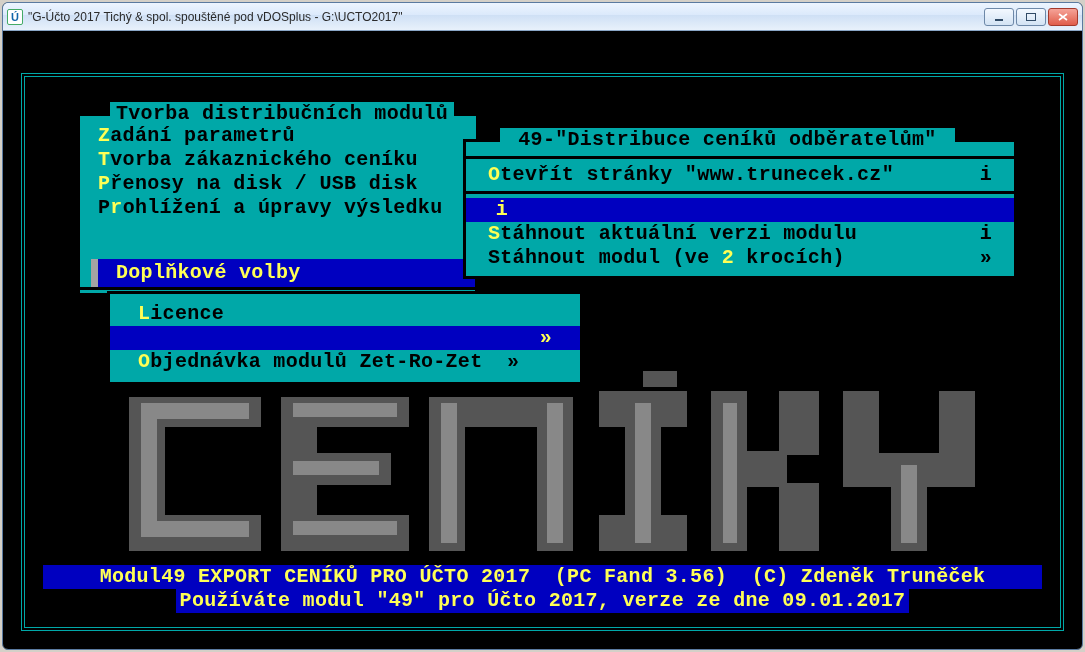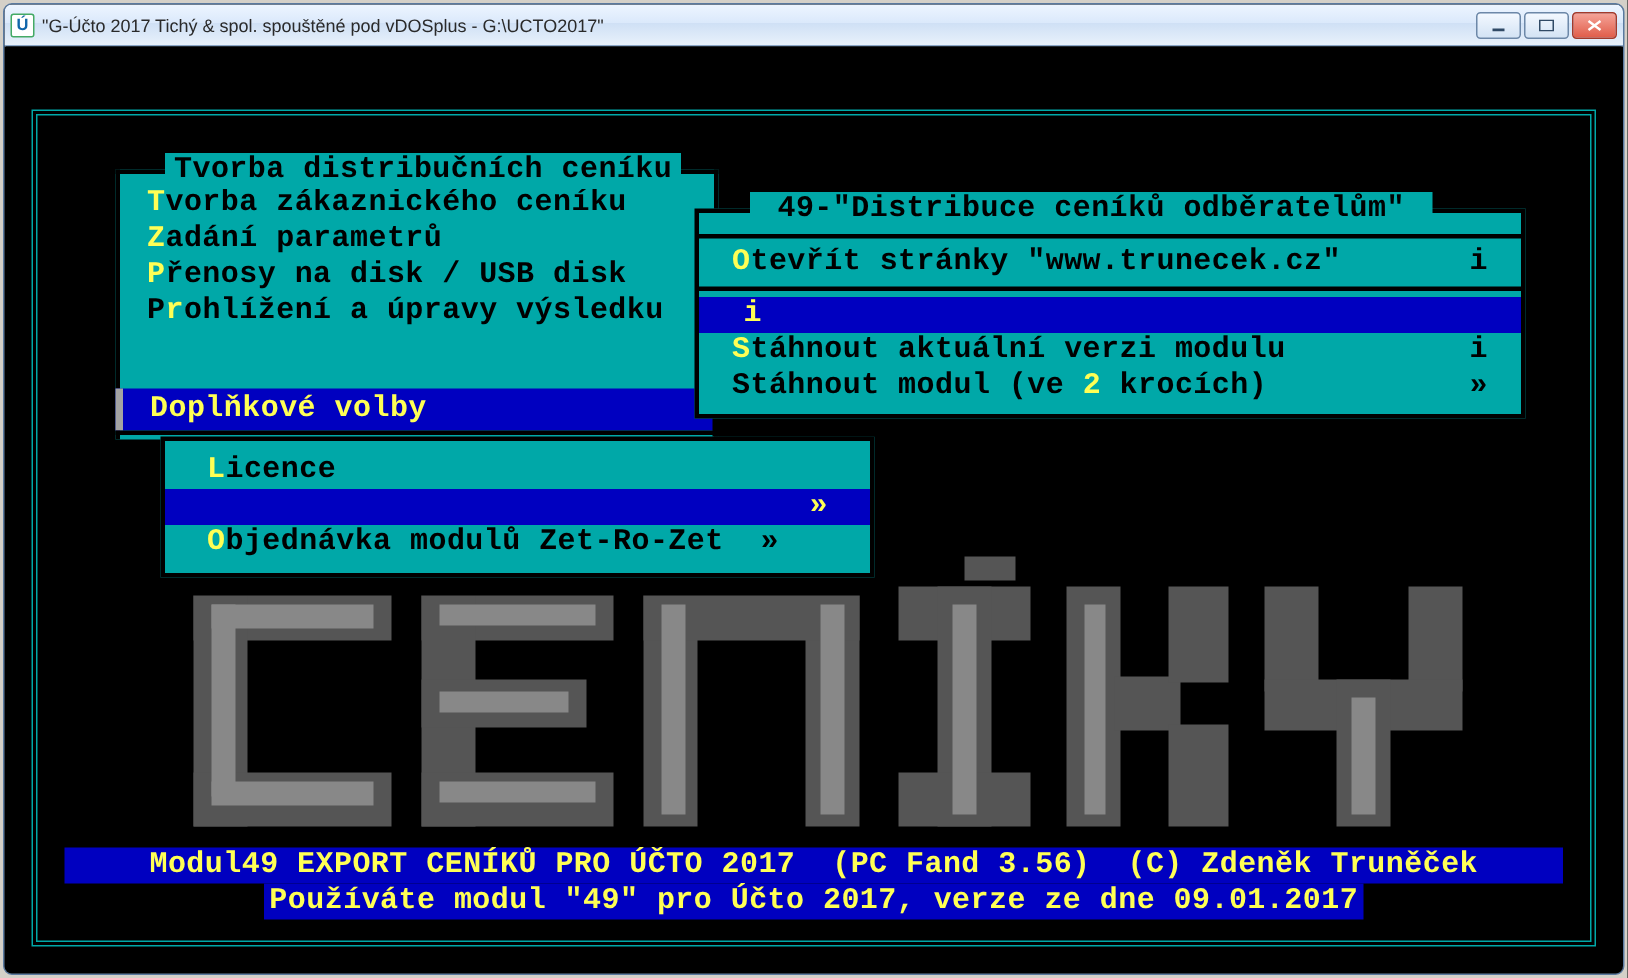--- a/index.html
+++ b/index.html
@@ -110,25 +110,25 @@
   }
   #menu1 .title-cut {
     position:absolute; top:-14px; left:30px;
     background:#00a8a8; padding:0 6px;
   }
   .menu .item { padding: 0 18px; white-space:pre; }
 
   
   #supbar {
     position:absolute;
-    top: 228px; left: 74px;
+    top: 228px; left: 88px;
     width: 402px;
     background:#0000c0; color:#ffff55;
     padding: 2px 18px 2px 18px;
-    border-left:5px solid #a3a3a3;
+    border-left:7px solid #a3a3a3;
     border-right:3px solid #000;
     white-space:pre;
   }
   #menu1-bottomline{
     position:absolute;
     top:256px; left:74px; width:402px; height:3px;
     background:#000;
   }
 
   
@@ -247,25 +247,25 @@
       <div class="bl l" style="left:680px;top:32px;width:14px;height:140px"></div>
 
       <div class="bl" style="left:800px;top:20px;width:36px;height:70px"></div>
       <div class="bl" style="left:896px;top:20px;width:36px;height:70px"></div>
       <div class="bl" style="left:800px;top:82px;width:132px;height:34px"></div>
       <div class="bl" style="left:848px;top:82px;width:36px;height:98px"></div>
       <div class="bl l" style="left:858px;top:94px;width:16px;height:78px"></div>
     </div>
 
     <div id="menu1" class="menu">
-      <div class="title-cut"> Tvorba distribučních ceníku </div>
+      <div class="title-cut"> Tvorba distribučních modulů </div>
       <div class="blankrow" style="height:8px"></div>
       <div id="m1items">
+          <div class="item"><span><span class="hot">Z</span>adání parametrů</span></div>
           <div class="item"><span><span class="hot">T</span>vorba zákaznického ceníku</span></div>
-          <div class="item"><span><span class="hot">Z</span>adání parametrů</span></div>
           <div class="item"><span><span class="hot">P</span>řenosy na disk / USB disk</span></div>
           <div class="item"><span>P<span class="hot">r</span>ohlížení a úpravy výsledku</span></div>
         </div>
     </div>
     <div id="supbar" class="term">Doplňkové volby</div>
     <div id="menu1-bottomline"></div>
 
     <div id="menu2" class="menu">
       <div id="m2items">
           <div class="row"><span><span class="hot">L</span>icence</span></div>

